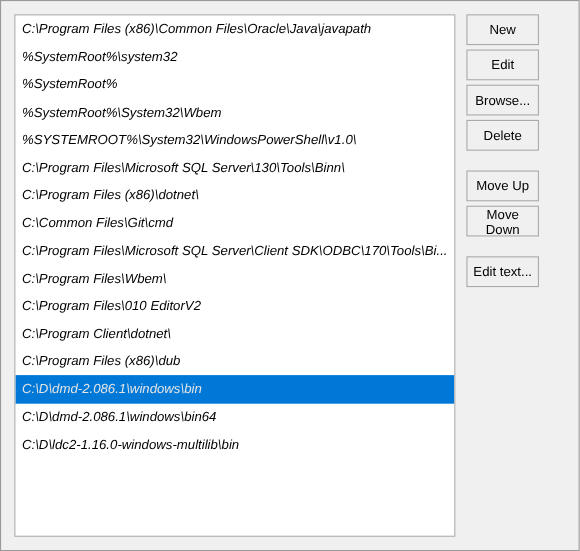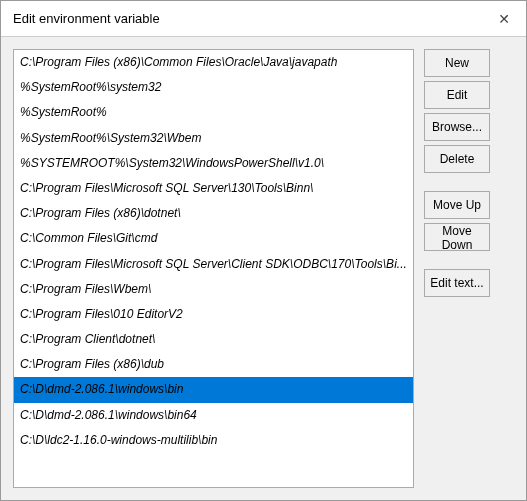--- a/index.html
+++ b/index.html
@@ -78,21 +78,21 @@
       white-space: nowrap;
       overflow: hidden;
       text-overflow: ellipsis;
       color: #000;
       line-height: 1.6;
       font-style: italic;
     }
 
     .list-item.selected {
       background: #0078d7;
-      color: #000000;
+      color: #e5e5e5;
     }
 
     .buttons-col {
       display: flex;
       flex-direction: column;
       gap: 4px;
       width: 90px;
     }
 
     .btn {
@@ -108,24 +108,20 @@
     }
 
     .btn-spacer {
       height: 10px;
     }
   </style>
 </head>
 <body>
 
 <div class="dialog">
-  <div class="title-bar">
-    <span class="title-bar-text">Edit environment variable</span>
-    <button class="title-bar-close">✕</button>
-  </div>
 
   <div class="content">
     <div class="list-container" id="path-list">
 
     <div class="list-item">C:\Program Files (x86)\Common Files\Oracle\Java\javapath</div>
         <div class="list-item">%SystemRoot%\system32</div>
         <div class="list-item">%SystemRoot%</div>
         <div class="list-item">%SystemRoot%\System32\Wbem</div>
         <div class="list-item">%SYSTEMROOT%\System32\WindowsPowerShell\v1.0\</div>
         <div class="list-item">C:\Program Files\Microsoft SQL Server\130\Tools\Binn\</div>

